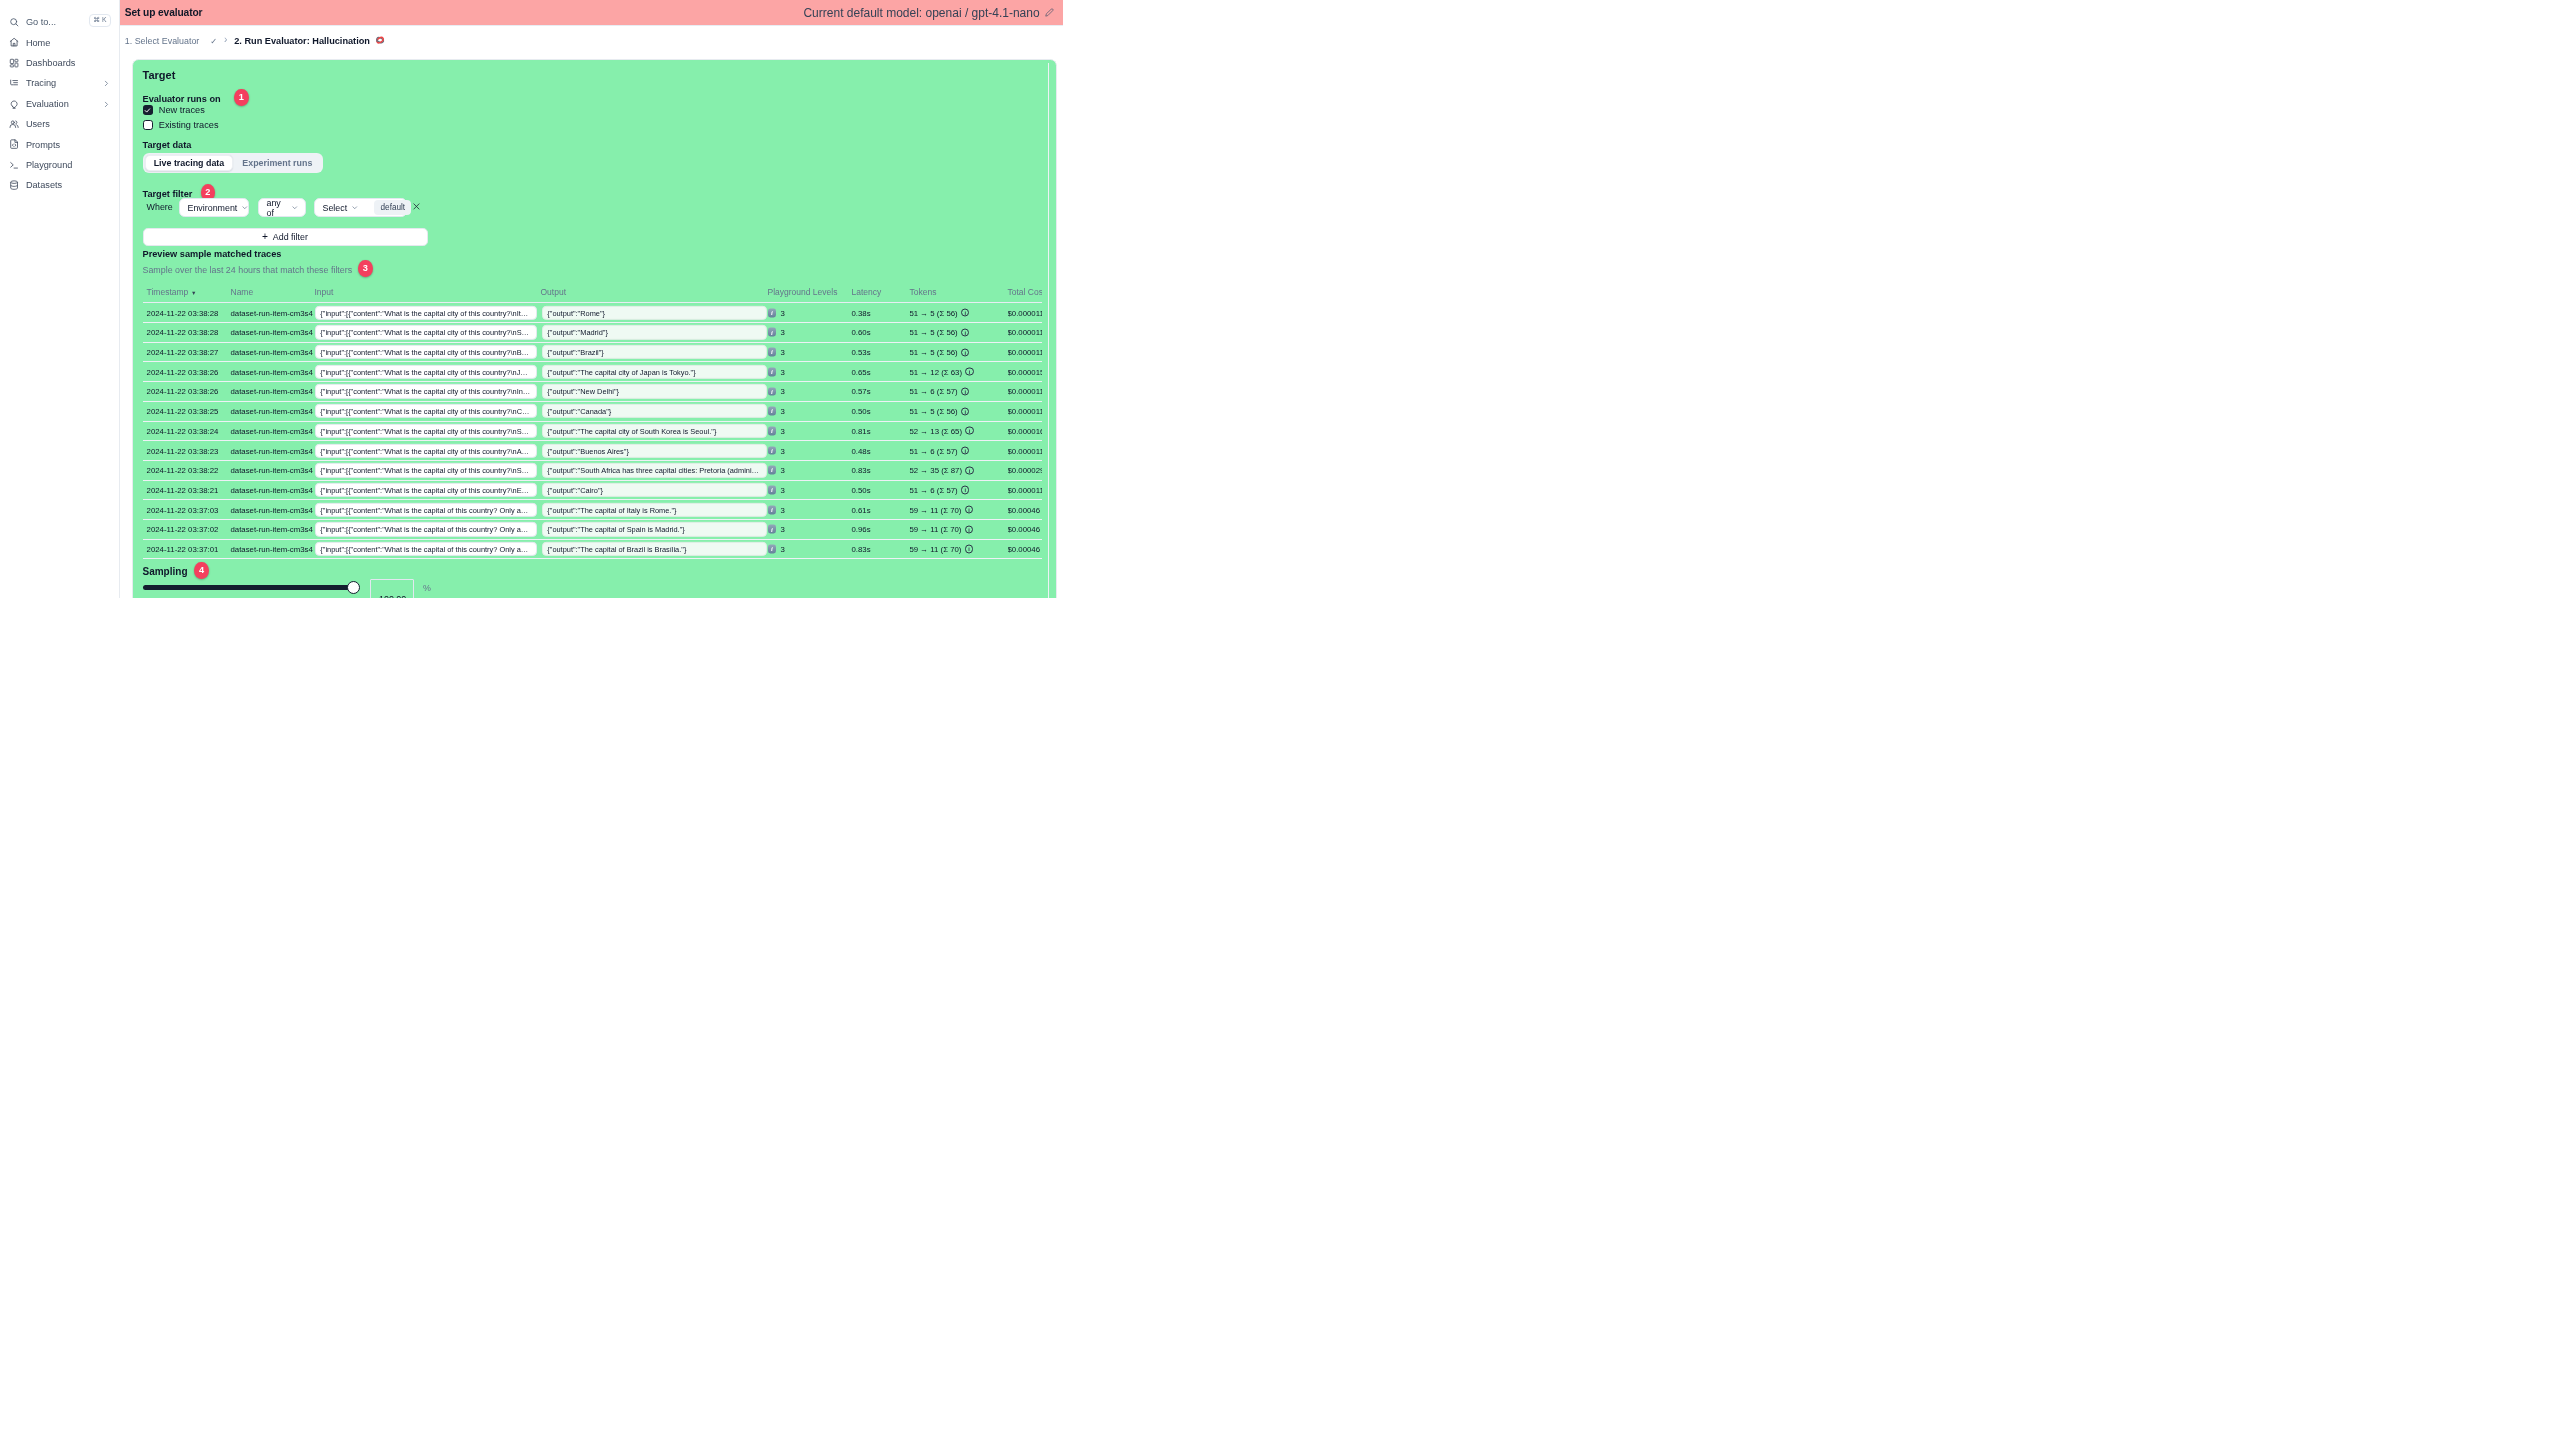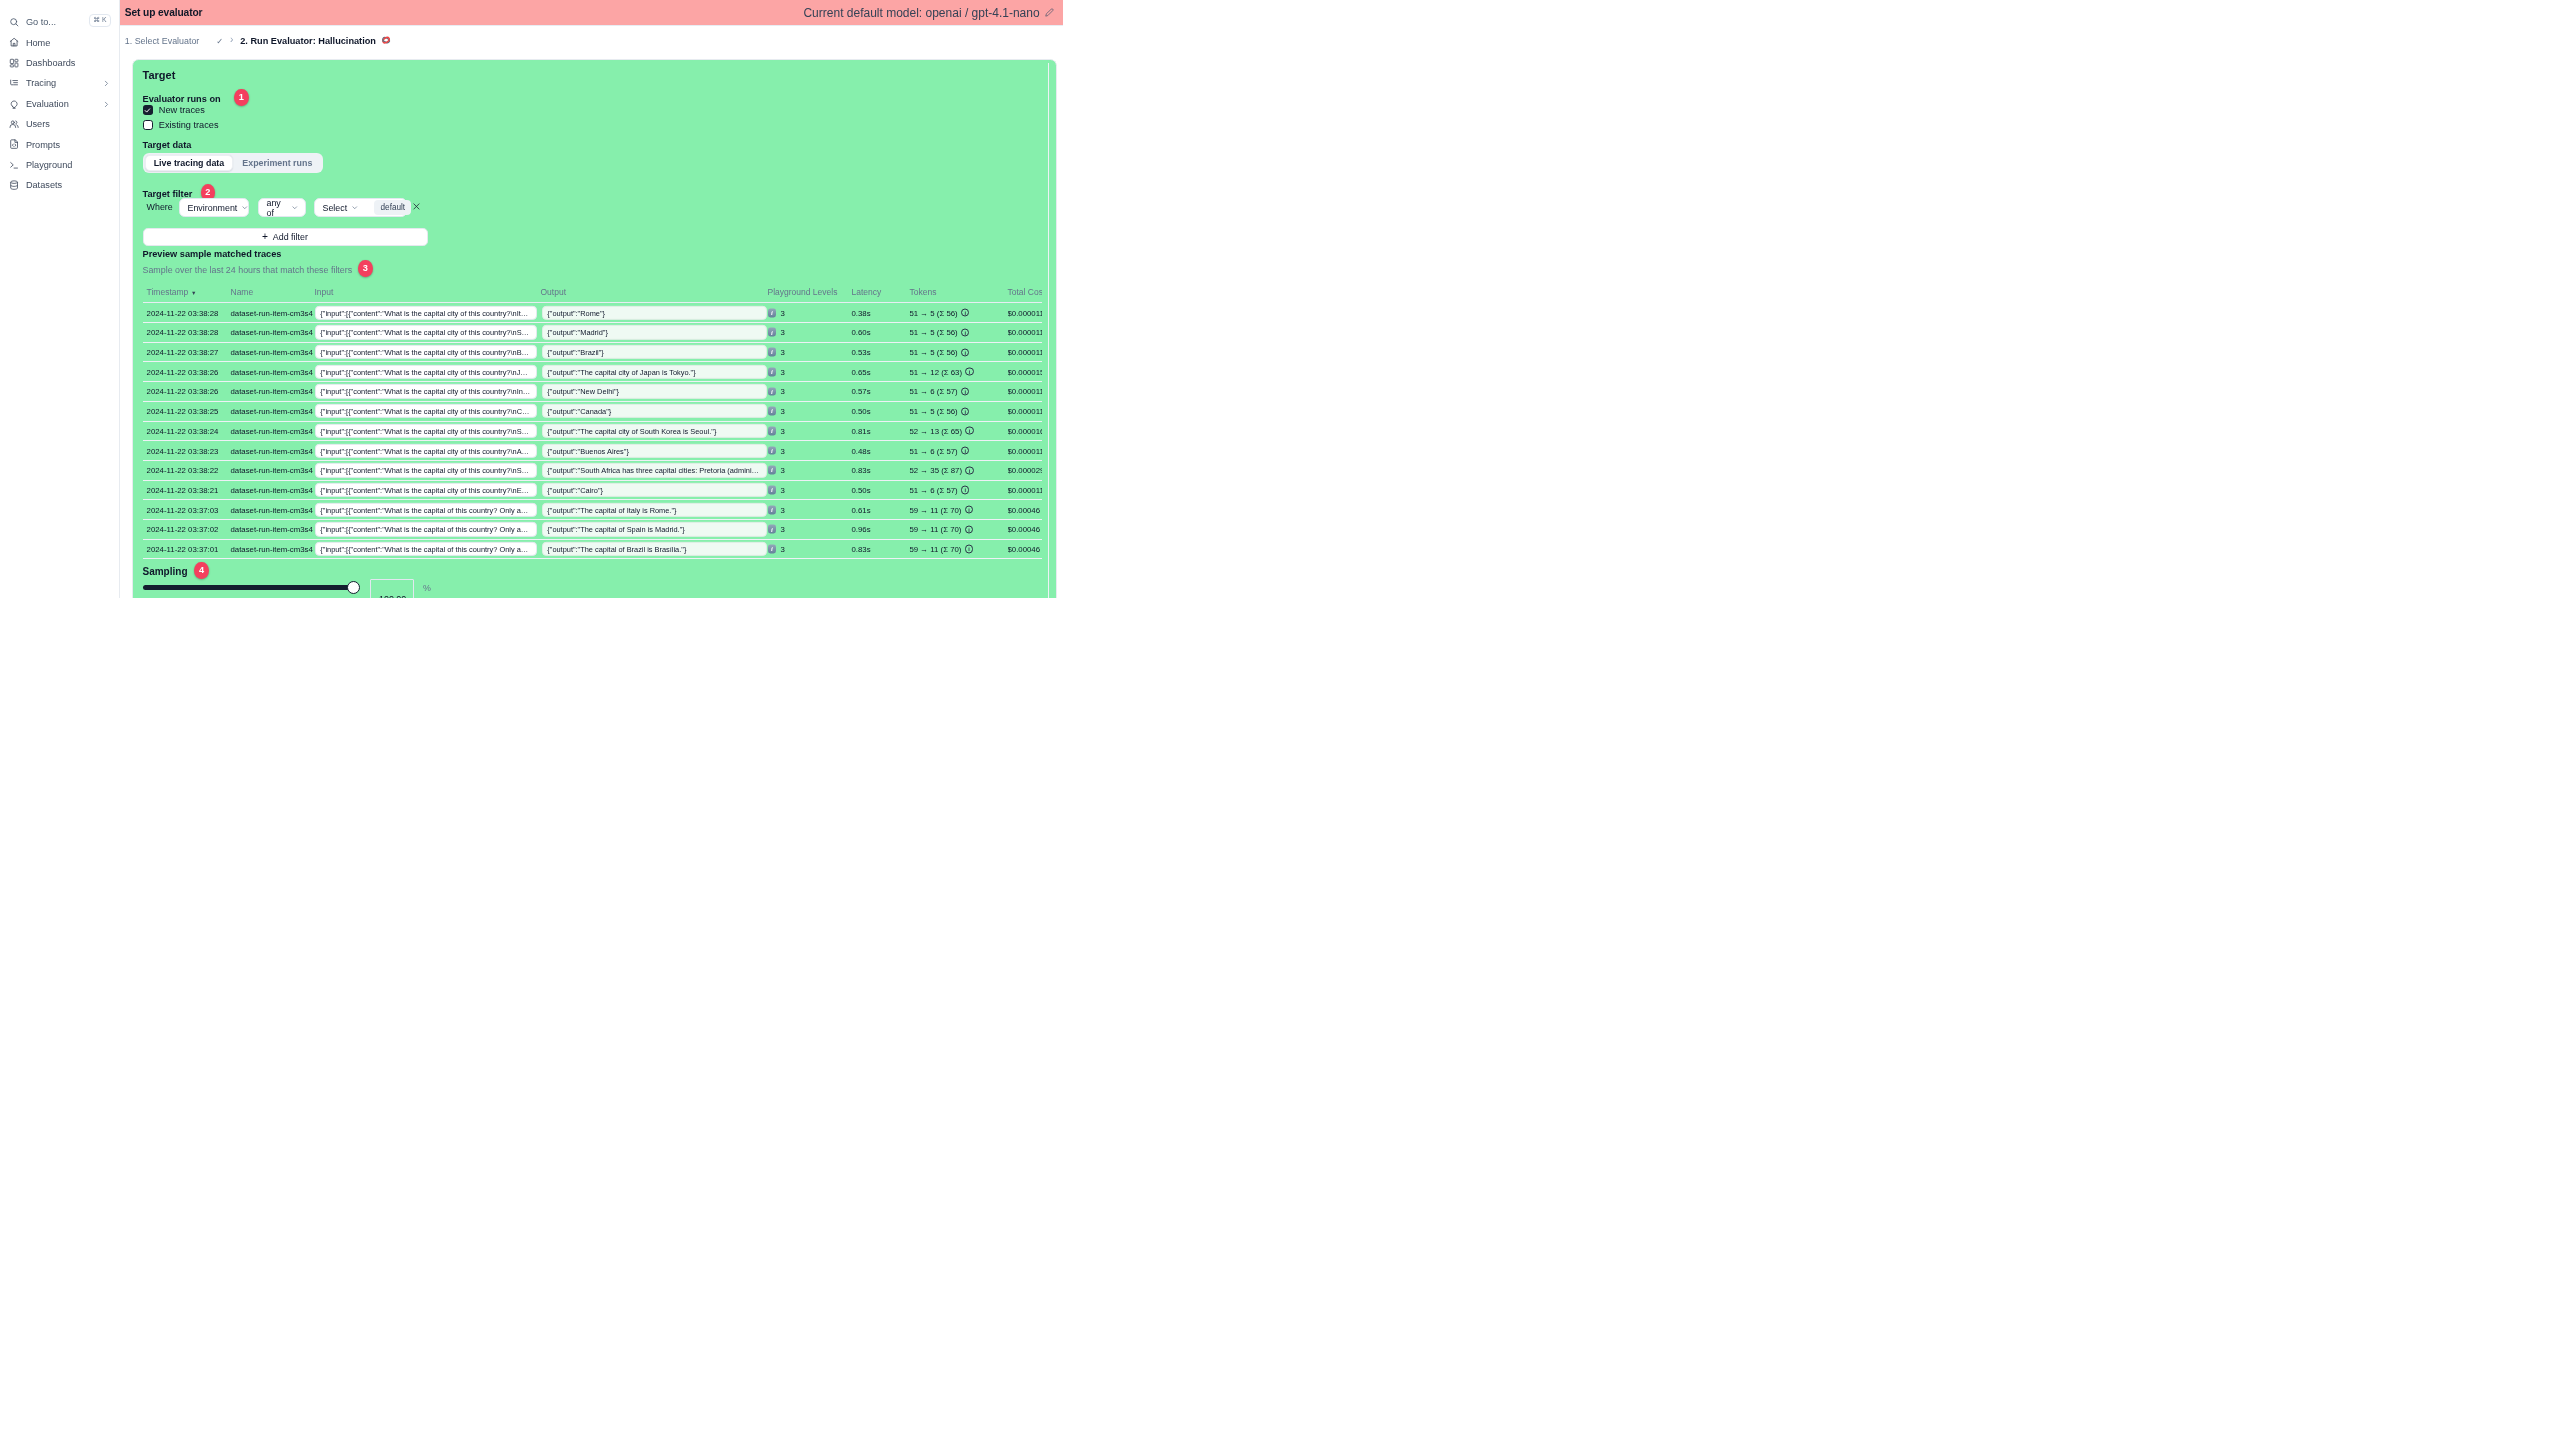--- a/index.html
+++ b/index.html
@@ -26,21 +26,21 @@
   .topbar{position:absolute;left:120px;right:0;top:0;height:26px;background:#fca5a5;
     border-bottom:0.7px solid #e8edf3;display:flex;align-items:center;
     box-sizing:border-box;padding:0 9.5px 0 4.8px;z-index:4}
   .topbar h1{margin:0;font-size:10.2px;font-weight:700;letter-spacing:-0.1px;color:#101828}
   .topbar-right{margin-left:auto;display:flex;align-items:center;gap:5px;
     font-size:12px;color:#344256}
 
   
   .steps{position:absolute;left:120px;top:26px;height:29px;display:flex;align-items:center;
     padding-left:4.8px;gap:6.8px}
-  .step1{display:flex;gap:17px;color:#64748b;font-size:8.9px;font-weight:500;cursor:pointer}
+  .step1{display:flex;gap:11px;color:#64748b;font-size:8.9px;font-weight:500;cursor:pointer}
   .step-check{font-size:8.2px;color:#64748b}
   .step-sep{color:#94a3b8;font-size:10.2px;line-height:1}
   .step2{display:flex;align-items:center;gap:4.8px;color:#0f172a;font-size:9.2px;font-weight:700}
 
   
   .card{position:absolute;left:132px;top:59px;width:925px;height:566px;background:#86efac;
     border:0.7px solid #e7ebf0;border-radius:6.8px;box-sizing:border-box}
   .card-inner-line{position:absolute;top:2.7px;bottom:0;right:7.5px;width:0.7px;background:#eef1f6}
 
   .abs{position:absolute}

